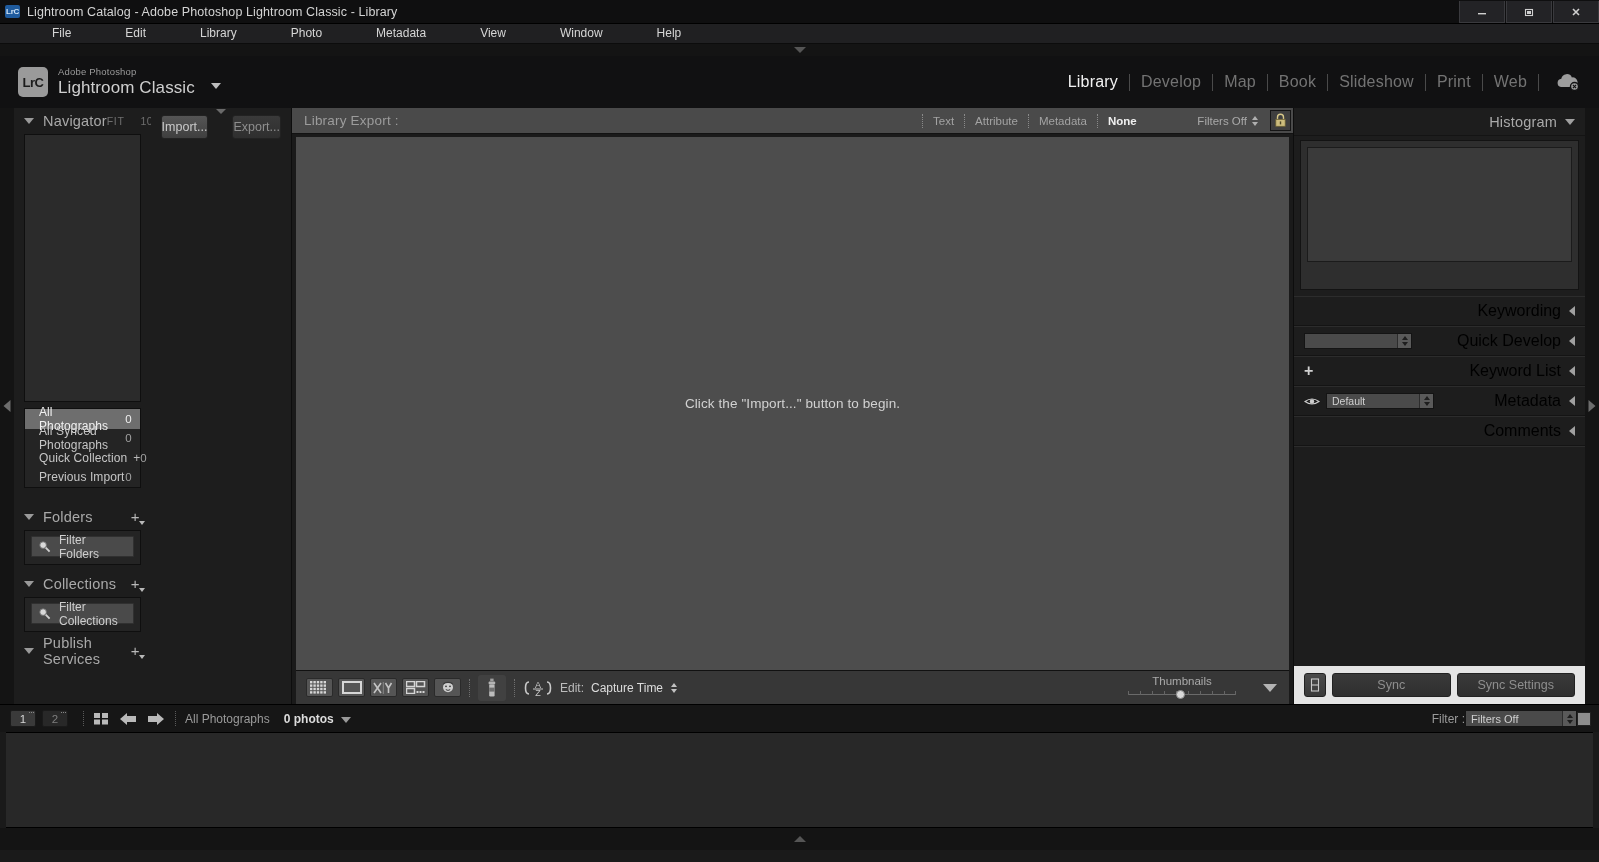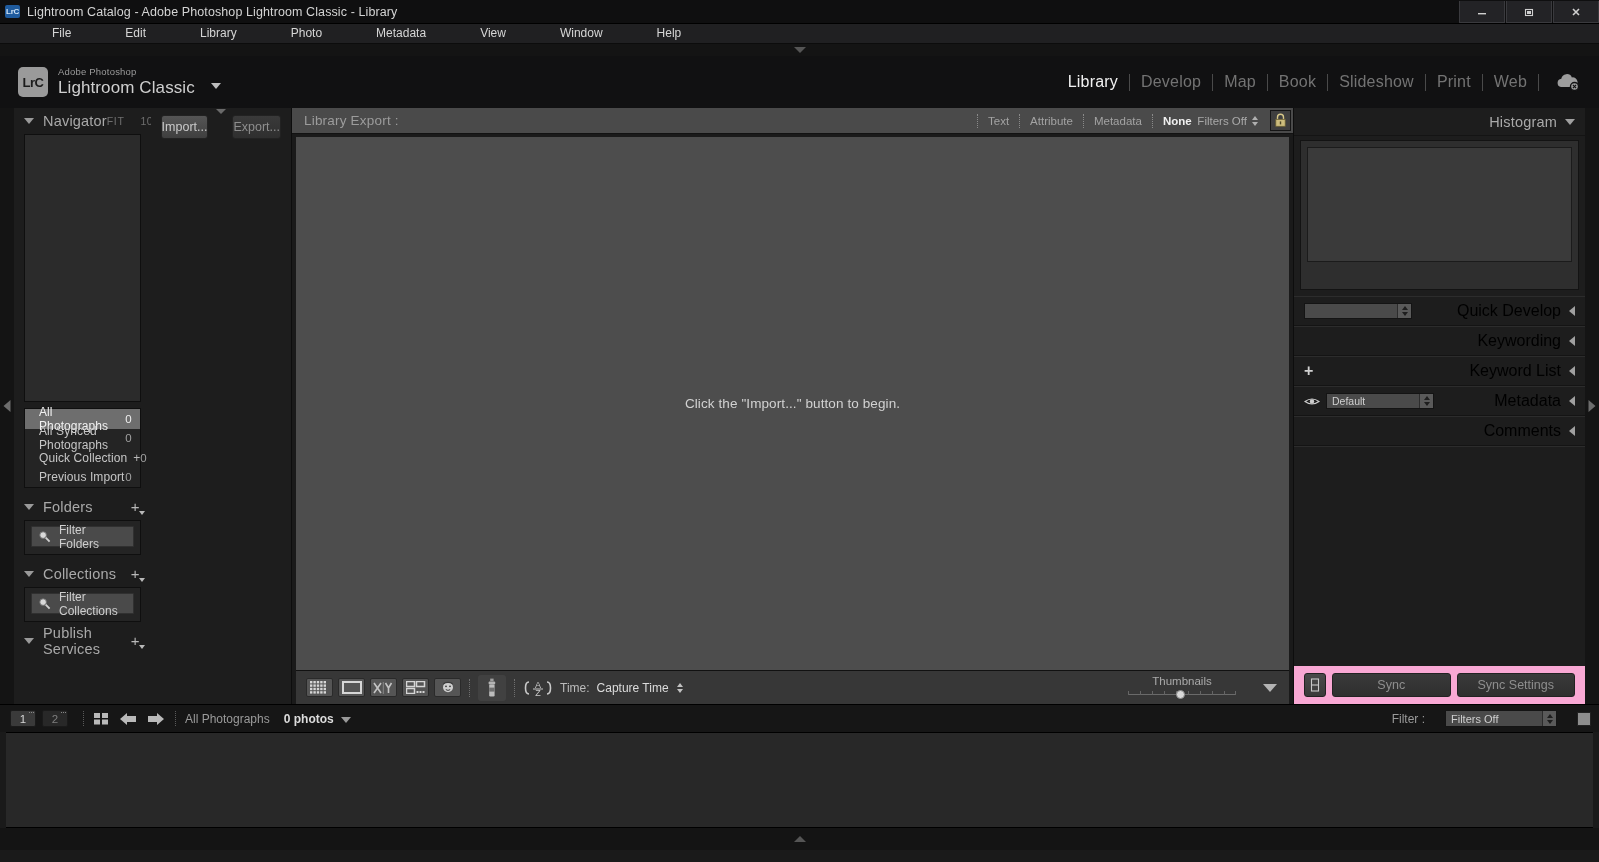--- a/index.html
+++ b/index.html
@@ -173,21 +173,21 @@
   }
   .lrbtn.dim { background: linear-gradient(#3a3a3a,#2f2f2f); color: #8e8e8e; }
 
   
   #center { flex: 1; display: flex; flex-direction: column; background: #1a1a1a; }
   #filterbar {
     height: 26px; background: #4a4a4a; display: flex; align-items: center;
     padding-left: 12px; border-bottom: 1px solid #121212; position: relative;
   }
   #filterbar .lf-label { color: #9c9c9c; font-size: 13.5px; letter-spacing: 0.2px; }
-  #filter-tabs { position: absolute; left: 684px; display: flex; align-items: center; height: 26px; }
+  #filter-tabs { position: absolute; left: 629px; display: flex; align-items: center; height: 26px; }
   .fsep { width: 0; border-left: 1px dotted #8a8a8a; height: 14px; margin: 0 1px; }
   .ftab { color: #a3a3a3; font-size: 11.5px; padding: 0 9px; }
   .ftab.on { color: #f0f0f0; font-weight: bold; }
   #filters-off {
     position: absolute; right: 34px; display: flex; align-items: center; gap: 4px;
     color: #a9a9a9; font-size: 11.5px;
   }
   #lockbox {
     position: absolute; right: 2px; top: 2px; width: 21px; height: 21px;
     background: #3f3f3f; border: 1px solid #151515;
@@ -282,21 +282,21 @@
   .stepper .sarrows {
     width: 14px; background: #5a5a5a; border-left: 1px solid #2c2c2c;
     display: flex; flex-direction: column; align-items: center; justify-content: center; gap: 2px;
   }
   .sarrow-up { width:0;height:0;border-left:3px solid transparent;border-right:3px solid transparent;border-bottom:4px solid #1e1e1e; }
   .sarrow-dn { width:0;height:0;border-left:3px solid transparent;border-right:3px solid transparent;border-top:4px solid #1e1e1e; }
   .kw-plus { color: #d0d0d0; font-size: 16px; line-height: 12px; font-weight: bold; }
   #right-filler { flex: 1; background: #1d1d1d; border-top: 1px solid #2c2c2c;}
   #right-bottom {
     height: 38px; display: flex; align-items: center; gap: 6px;
-    padding: 0 10px; background: #f9a8d4;
+    padding: 0 10px; background: #e5e5e5;
   }
   .sync-ico {
     width: 22px; height: 24px; background: linear-gradient(#4a4a4a,#3a3a3a);
     border: 1px solid #222; border-radius: 3px; display:flex;
     align-items:center; justify-content:center;
   }
 
   
   #filmstrip-bar {
     height: 28px; background: #161616; display: flex; align-items: center;
@@ -314,21 +314,21 @@
     border-top:1px dotted #888;
   }
   .fs-sep { width:0; border-left:1px dotted #5a5a5a; height:15px; margin:0 9px; }
   .fs-label { color: #9a9a9a; font-size: 12px; }
   .fs-count { color: #dcdcdc; font-size: 12px; font-weight: bold; margin-left: 14px;}
   .fs-caret {
     width:0;height:0;border-left:5px solid transparent;border-right:5px solid transparent;
     border-top:6px solid #9a9a9a; margin-left:7px; margin-top:3px;
   }
   #fs-right {
-    position: absolute; right: 8px; display: flex; align-items: center; gap: 20px;
+    position: absolute; right: 8px; display: flex; align-items: center; gap: 0;
   }
   #fs-right .flabel { color: #9a9a9a; font-size: 12px; }
   #filmstrip-strip {
     height: 96px; background: #282828; border-top: 1px solid #000;
     border-bottom: 1px solid #000; margin: 0 6px;
   }
   #bottomarrow { height: 22px; background: #141414; position: relative; }
   #bottomarrow .tri {
     position: absolute; left: 50%; top: 8px; transform: translateX(-50%);
     width: 0; height: 0; border-left: 6px solid transparent;
@@ -442,21 +442,21 @@
           <div class="cname" style="flex:none">Quick Collection</div>
           <div class="qc-plus" style="flex:1">+</div>
           <div class="ccount">0</div>
         </div>
         <div class="catalog-row">
           <div class="cname">Previous Import</div>
           <div class="ccount">0</div>
         </div>
       </div>
 
-      <div class="panel-header" style="margin-top:6px">
+      <div class="panel-header" style="margin-top:16px">
         <div class="disc"></div>
         <div class="ptitle">Folders</div>
         <div class="plus-btn">+</div>
       </div>
       <div class="filter-box">
         <div class="filter-field">
           <svg class="mag" viewBox="0 0 14 14">
             <circle cx="5.5" cy="5.5" r="3.6" fill="#d8d8d8" stroke="#6a6a6a" stroke-width="1"></circle>
             <path d="M8.3 8.3 L12.5 12.5" stroke="#d0d0d0" stroke-width="2"></path>
           </svg>
@@ -606,21 +606,21 @@
       <div class="tb-sep"></div>
 
       <div id="sort-group">
         <svg width="30" height="20" viewBox="0 0 30 20">
           <path d="M6 4 Q2.5 4 2.5 10 Q2.5 16 6 16" stroke="#c9c9c9" stroke-width="1.6" fill="none"></path>
           <path d="M24 4 Q27.5 4 27.5 10 Q27.5 16 24 16" stroke="#c9c9c9" stroke-width="1.6" fill="none"></path>
           <text x="15" y="10" font-size="9" fill="#c9c9c9" text-anchor="middle" font-family="Liberation Sans, sans-serif">A</text>
           <text x="15" y="18" font-size="9" fill="#c9c9c9" text-anchor="middle" font-family="Liberation Sans, sans-serif">Z</text>
           <line x1="10" y1="11" x2="20" y2="11" stroke="#c9c9c9" stroke-width="1"></line>
         </svg>
-        <span class="sortlabel">Time:</span>
+        <span class="sortlabel">Edit:</span>
         <span class="sortval">Capture Time</span>
         <svg width="8" height="12" viewBox="0 0 8 12">
           <path d="M4 1 L7 5 L1 5 Z" fill="#c2c2c2"></path>
           <path d="M4 11 L7 7 L1 7 Z" fill="#c2c2c2"></path>
         </svg>
       </div>
 
       <div id="thumb-group">
         <div class="tlabel">Thumbnails</div>
         <div id="thumb-slider">
@@ -646,35 +646,35 @@
   <div id="rightpanel">
     <div class="rpanel-head">
       <div class="rtitle">Histogram</div>
       <div class="rdisc-down"></div>
     </div>
     <div id="histogram-body">
       <div id="histogram-plot"></div>
     </div>
 
     <div class="rpanel-row">
+      <div class="rtitle">Keywording</div>
+      <div class="rdisc-left"></div>
+    </div>
+
+    <div class="rpanel-row">
       <div class="leftwidget">
         <div class="stepper">
           <div class="sval"></div>
           <div class="sarrows">
             <div class="sarrow-up"></div>
             <div class="sarrow-dn"></div>
           </div>
         </div>
       </div>
       <div class="rtitle">Quick Develop</div>
-      <div class="rdisc-left"></div>
-    </div>
-
-    <div class="rpanel-row">
-      <div class="rtitle">Keywording</div>
       <div class="rdisc-left"></div>
     </div>
 
     <div class="rpanel-row">
       <div class="leftwidget">
         <div class="kw-plus">+</div>
       </div>
       <div class="rtitle">Keyword List</div>
       <div class="rdisc-left"></div>
     </div>

